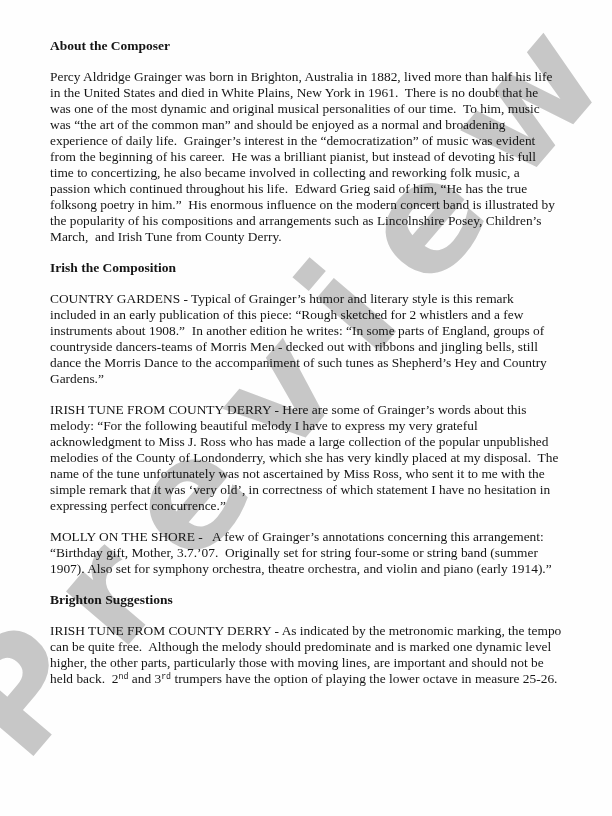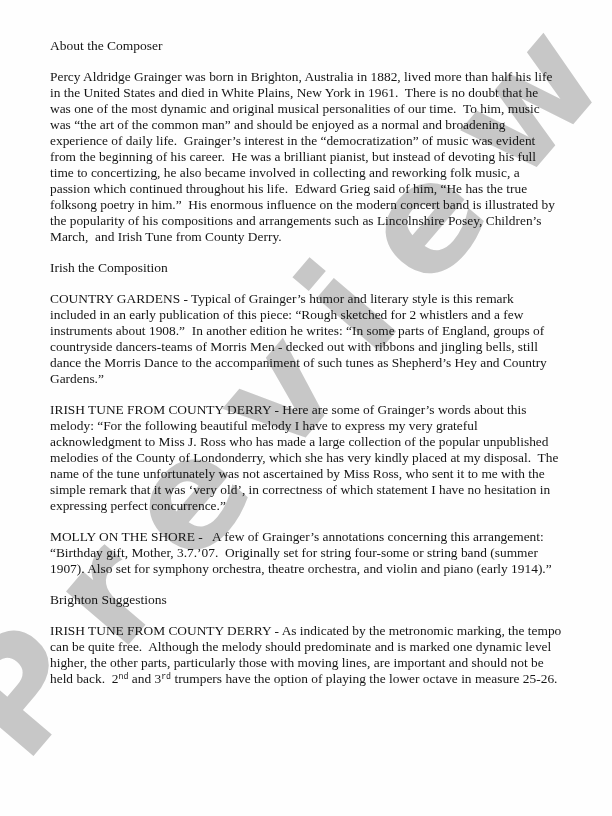--- a/index.html
+++ b/index.html
@@ -22,21 +22,21 @@
     transform:translate(-72px,684px) rotate(-49.5deg);
     transform-origin:0 0;
     user-select:none;
     pointer-events:none;
   }
   .content{
     position:absolute;left:50px;top:38px;width:516px;z-index:1;
     font-size:13.4px;line-height:16px;
   }
   .content h2{
-    font-size:13.5px;line-height:16px;font-weight:normal;
+    font-size:13.5px;line-height:16px;font-weight:bold;
     margin:0 0 15px 0;
   }
   .content p{
     margin:0 4px 15px 0;
     white-space:pre-wrap;
   }
   .content p:last-child{margin-bottom:0;}
   sup{
     font-size:0.62em;
     line-height:0;

